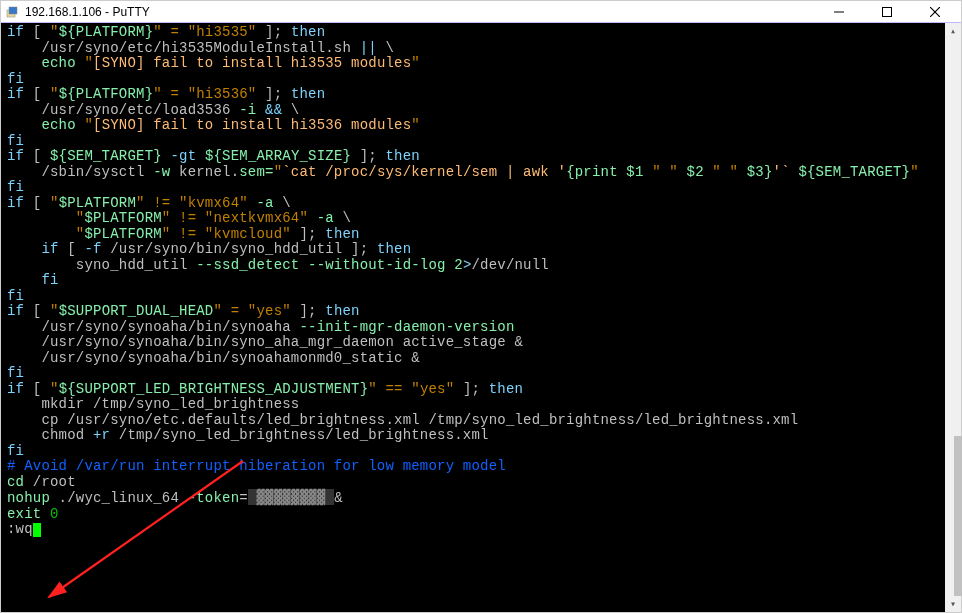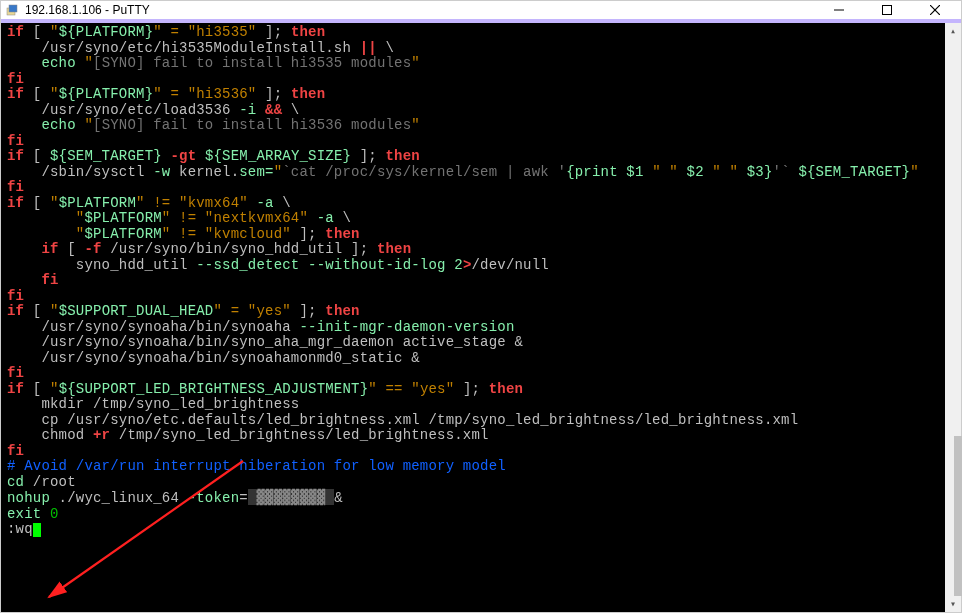--- a/index.html
+++ b/index.html
@@ -1,31 +1,31 @@
 <!DOCTYPE html>
 <html><head>
   <meta charset="utf-8">
   <style>
     * { margin: 0; padding: 0; box-sizing: border-box; }
     body { font-family: Consolas, "Courier New", monospace; font-size: 14px; background: #f0f0f0; overflow: hidden; }
     .window { width: 962px; height: 613px; background: #fff; display: flex; flex-direction: column; border: 1px solid #ccc; position: relative; }
-    .titlebar { height: 22px; background: #fff; display: flex; align-items: center; padding: 0 4px; border-bottom: 4px solid #c4b5fd; font-family: "Segoe UI", Tahoma, sans-serif; font-size: 12px; }
+    .titlebar { height: 22px; background: #fff; display: flex; align-items: center; padding: 0 4px; border-bottom: 1px solid #c4b5fd; font-family: "Segoe UI", Tahoma, sans-serif; font-size: 12px; }
     .titlebar-icon { width: 16px; height: 16px; margin-right: 4px; display: flex; align-items: center; justify-content: center; }
     .title-text { flex: 1; color: #000; }
     .win-controls { display: flex; gap: 20px; align-items: center; padding-right: 8px; }
     .win-btn { width: 28px; height: 20px; display: flex; align-items: center; justify-content: center; cursor: pointer; }
     .terminal { flex: 1; background: #000; color: #bfbfbf; padding: 2px 6px; overflow: hidden; position: relative; font-size: 14px; line-height: 15.5px; white-space: pre; letter-spacing: 0.2px; }
     .scrollbar-v { position: absolute; right: 0; top: 22px; bottom: 0; width: 16px; background: #f0f0f0; display: flex; flex-direction: column; align-items: center; }
     .sb-arrow { width: 16px; height: 16px; display: flex; align-items: center; justify-content: center; font-size: 10px; color: #555; cursor: pointer; }
     .sb-track { flex: 1; position: relative; }
     .sb-thumb-pos { position: absolute; bottom: 0; left: 1px; width: 14px; height: 160px; background: #c1c1c1; }
-    .c-yw { color: #ef4444; font-weight: bold; }
+    .c-yw { color: #7dd3fc; }
     .c-bw { color: #86efac; }
     .c-mg { color: #86efac; }
-    .c-rd { color: #737373; }
+    .c-rd { color: #fdba74; }
     .c-gr { color: #bfbfbf; }
     .c-bl { color: #1060ff; margin-top: 7px; }
     .c-gn { color: #00bf00; }
     .c-br { color: #c08000; }
     .cursor { display: inline-block; width: 8px; height: 14px; background: #00ff00; vertical-align: text-bottom; }
     .arrow-annotation { position: absolute; pointer-events: none; }
     .pixelated { font-family: monospace; color: #888; background: #333; }
   </style>
 </head>
 <body>

